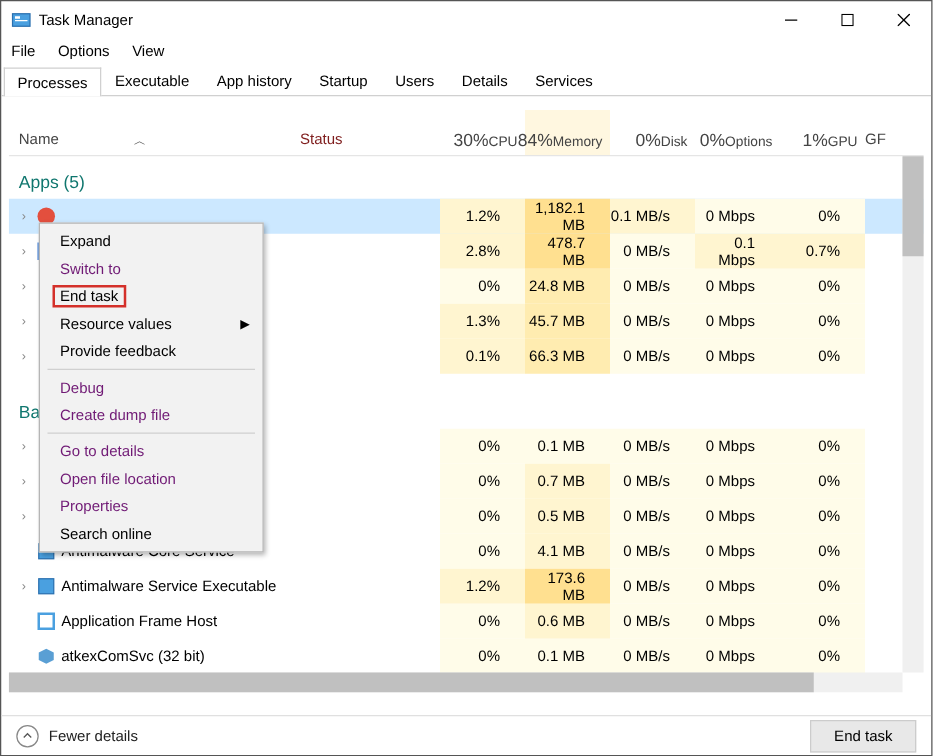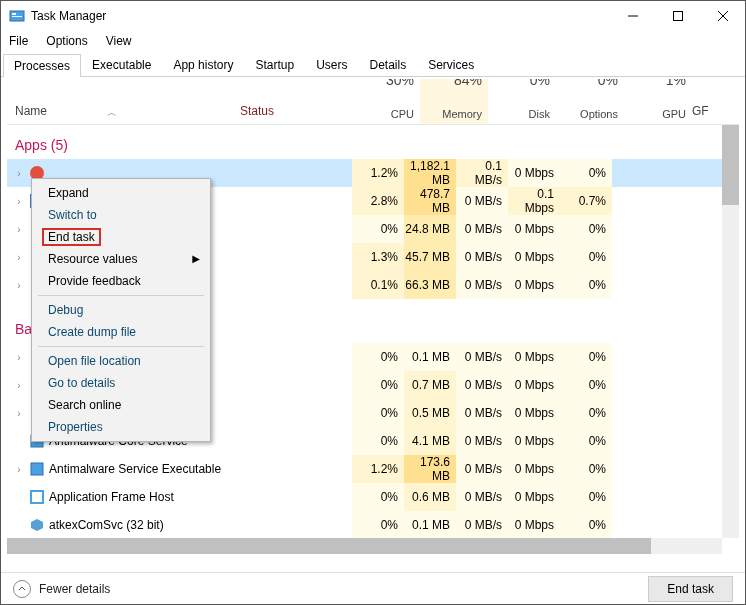--- a/index.html
+++ b/index.html
@@ -15,50 +15,50 @@
   .menubar span { padding:2px 2px; }
   .tabs { display:flex; border-bottom:1px solid #d0d0d0; margin-top:2px; padding-left:2px; }
   .tab { padding:4px 10px; font-size:12px; border:1px solid transparent; border-bottom:none; color:#000; }
   .tab.active { border-color:#d0d0d0; background:#fff; position:relative; top:1px; }
   .content { position:absolute; top:78px; left:6px; right:6px; bottom:50px; border:0; }
   .inner { position:relative; width:100%; height:100%; overflow:hidden; }
   .header-row { display:flex; height:46px; border-bottom:1px solid #e5e5e5; align-items:flex-end; }
   .col-name { width:225px; padding:0 8px 6px 8px; color:#444; display:flex; align-items:flex-end; position:relative; }
   .col-name .sort { position:absolute; top:2px; left:100px; color:#555; font-size:10px; }
   .col-status { width:120px; padding:0 8px 6px 8px; color:#7f1d1d; display:flex; align-items:flex-end; }
-  .col-num { width:68px; padding:0 6px 4px 6px; display:flex; flex-direction:column; align-items:flex-end; justify-content:flex-end; border-left:1px solid transparent; }
+  .col-num { width:68px; padding:0 6px 4px 6px; display:flex; align-items:flex-end; justify-content:flex-end; border-left:1px solid transparent; }
   .col-num .pct { font-size:14px; color:#444; }
   .col-num .lbl { font-size:11px; color:#444; margin-top:20px; }
   .col-num.hl { background:#fff7e0; }
   .col-gr { width:12px; padding-bottom:6px; color:#444; }
-  .section-header { padding:12px 8px 6px 8px; color:#be185d; font-size:14px; display:flex; align-items:center; }
+  .section-header { padding:12px 8px 6px 8px; color:#0f766e; font-size:14px; display:flex; align-items:center; }
   .row { display:flex; height:28px; align-items:center; }
   .row.selected { background:#cce8ff; }
   .cell-name { width:225px; display:flex; align-items:center; padding-left:6px; gap:4px; overflow:hidden; }
   .expand { width:12px; color:#888; font-size:10px; display:inline-flex; justify-content:center; }
   .proc-icon { width:16px; height:16px; flex-shrink:0; }
   .cell-status { width:120px; }
-  .cell-num { width:52px; text-align:right; padding-right:6px; font-size:12px; display:flex; align-items:center; justify-content:flex-end; height:100%; }
+  .cell-num { width:68px; text-align:right; padding-right:20px; font-size:12px; display:flex; align-items:center; justify-content:flex-end; height:100%; }
   .cell-gr { width:12px; }
   .shade-0 { background:#fffce9; }
   .shade-1 { background:#fff5d0; }
   .shade-2 { background:#ffecb0; }
   .shade-3 { background:#ffe090; }
   .truncate { white-space:nowrap; overflow:hidden; text-overflow:clip; }
   .vscroll { position:absolute; right:0; top:46px; bottom:16px; width:17px; background:#f0f0f0; }
   .vscroll .thumb { position:absolute; top:0; left:0; right:0; height:80px; background:#c0c0c0; }
   .hscroll { position:absolute; left:0; right:17px; bottom:0; height:16px; background:#f0f0f0; }
   .hscroll .thumb { position:absolute; top:0; left:0; width:90%; height:100%; background:#c0c0c0; }
   .footer { position:absolute; bottom:0; left:0; right:0; height:32px; border-top:1px solid #e0e0e0; display:flex; align-items:center; padding:0 12px; }
   .fewer { display:flex; align-items:center; gap:8px; color:#222; }
   .fewer .circ { width:18px; height:18px; border:1px solid #888; border-radius:50%; display:flex; align-items:center; justify-content:center; }
   .end-btn { margin-left:auto; border:1px solid #ccc; background:#e8e8e8; padding:5px 18px; font-size:12px; }
   .ctx-menu { position:absolute; left:30px; top:177px; width:180px; background:#f2f2f2; border:1px solid #b5b5b5; box-shadow:2px 2px 4px rgba(0,0,0,0.3); padding:3px 2px; z-index:50; }
   .ctx-item { padding:4px 10px 4px 14px; font-size:12px; position:relative; }
-  .ctx-item.disabled { color:#0c4a6e; }
+  .ctx-item.disabled { color:#701a75; }
   .ctx-item .arrow { position:absolute; right:8px; top:5px; font-size:10px; }
   .ctx-sep { height:1px; background:#d0d0d0; margin:3px 4px; }
   .highlight-box { border:2px solid #d4302a; padding:0 4px; margin:-2px -4px -2px -6px; }
 </style>
 </head>
 <body>
 
 <div class="window">
 
   <div class="titlebar">
@@ -342,24 +342,24 @@
   <div class="ctx-menu" id="ctx">
       <div class="ctx-item">Expand</div>
       <div class="ctx-item disabled">Switch to</div>
       <div class="ctx-item"><span class="highlight-box">End task</span></div>
       <div class="ctx-item">Resource values<span class="arrow">▶</span></div>
       <div class="ctx-item">Provide feedback</div>
       <div class="ctx-sep"></div>
       <div class="ctx-item disabled">Debug</div>
       <div class="ctx-item disabled">Create dump file</div>
       <div class="ctx-sep"></div>
+      <div class="ctx-item disabled">Go to details</div>
       <div class="ctx-item disabled">Open file location</div>
-      <div class="ctx-item disabled">Go to details</div>
+      <div class="ctx-item disabled">Properties</div>
       <div class="ctx-item">Search online</div>
-      <div class="ctx-item disabled">Properties</div>
     </div>
 
   <div class="footer">
     <div class="fewer">
       <span class="circ">
           <svg width="8" height="8" viewBox="0 0 8 8">
             <polyline points="1,5 4,2 7,5" fill="none" stroke="#555"></polyline>
           </svg>
         </span>
       <span>Fewer details</span>

